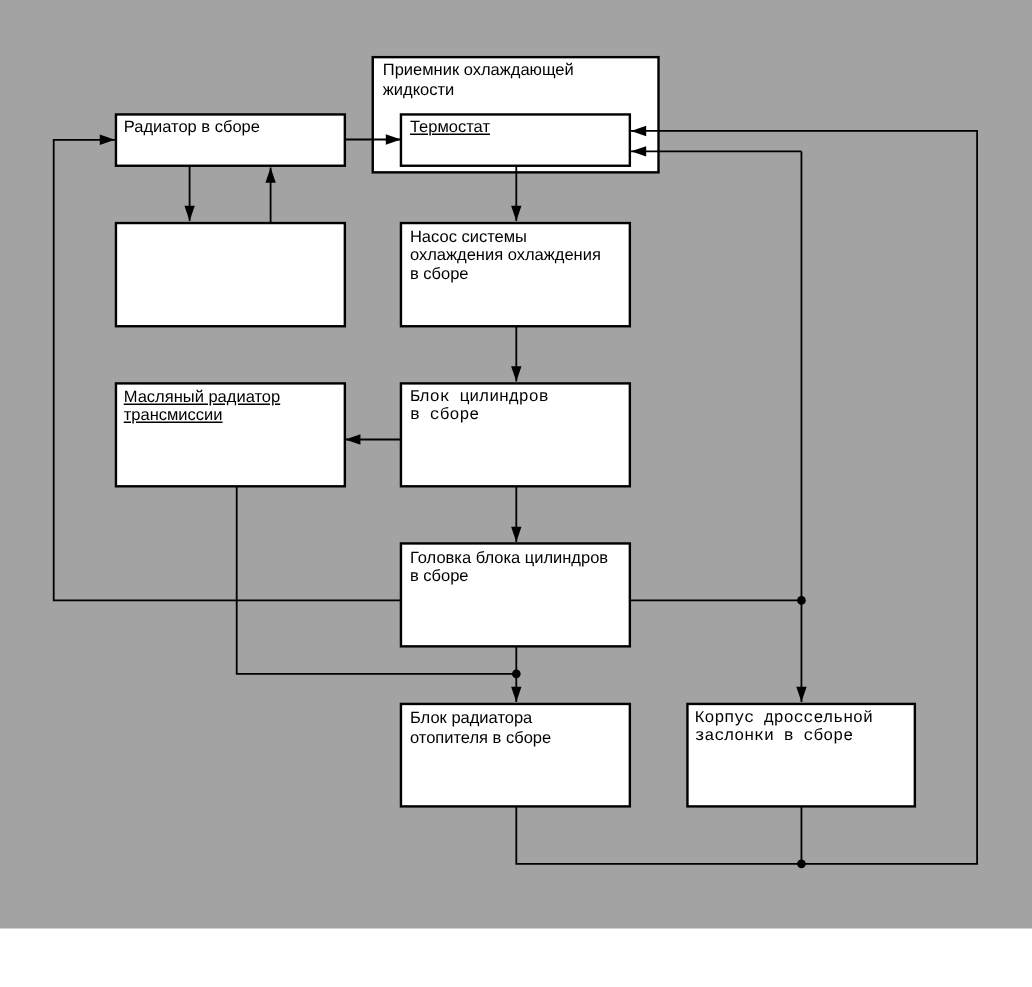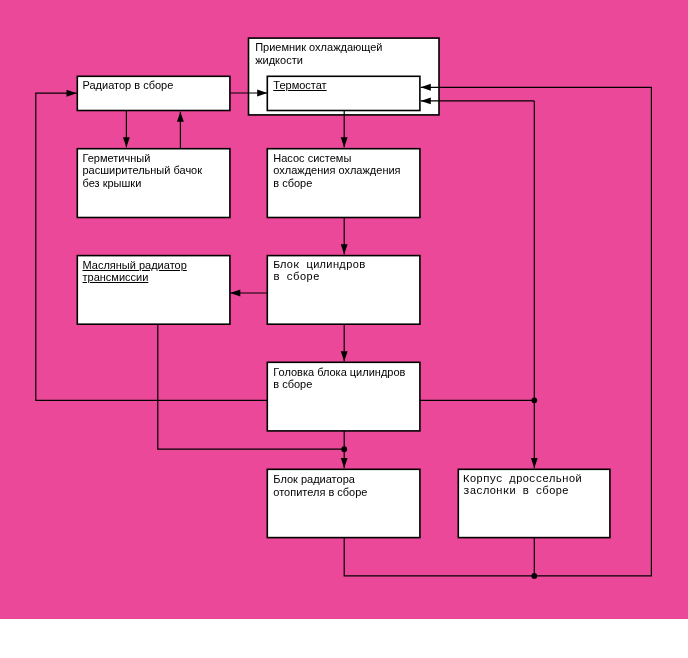--- a/index.html
+++ b/index.html
@@ -1,19 +1,19 @@
 <!DOCTYPE html>
 <html><head>
 <meta charset="utf-8">
 <title>Cooling system diagram</title>
 <style>
   html,body{margin:0;padding:0;background:#ffffff;}
   body{width:688px;height:658px;overflow:hidden;
        font-family:"Liberation Sans",sans-serif;}
-  #canvas{position:relative;width:688px;height:619px;background:#ec4899;-webkit-font-smoothing:antialiased;}
+  #canvas{position:relative;width:688px;height:619px;background:#a3a3a3;-webkit-font-smoothing:antialiased;}
   svg.layer{position:absolute;left:0;top:0;width:688px;height:658px;overflow:visible;}
   svg.boxes{z-index:1;}
   svg.wires{z-index:3;pointer-events:none;}
   .txtlayer{position:absolute;left:0;top:0;width:688px;height:658px;z-index:4;}
   .lbl{position:absolute;font-size:11px;line-height:12.5px;color:#000;transform:translateZ(0);
        white-space:pre-line;letter-spacing:0;}
 </style>
 </head>
 <body>
 
@@ -62,23 +62,20 @@
       <circle cx="344.2" cy="449.2" r="2.9"></circle>
       <circle cx="534.3" cy="575.9" r="2.9"></circle>
     </g>
   </svg>
 
   <div class="txtlayer">
     <span class="lbl" style="left:255.2px;top:41.15px;">Приемник охлаждающей
 жидкости</span>
     <span class="lbl" style="left:82.5px;top:79.1px;">Радиатор в сборе</span>
     <span class="lbl" style="left:273.3px;top:78.85px;text-decoration:underline;">Термостат</span>
-    <span class="lbl" style="left:82.5px;top:151.7px;">Герметичный
-расширительный бачок
-без крышки</span>
     <span class="lbl" style="left:273.3px;top:151.9px;">Насос системы
 охлаждения охлаждения
 в сборе</span>
     <span class="lbl" style="left:82.5px;top:258.52px;text-decoration:underline;">Масляный радиатор
 трансмиссии</span>
     <span class="lbl" style="left:273.3px;top:258.6px;font-family:Liberation Mono, monospace;">Блок цилиндров
 в сборе</span>
     <span class="lbl" style="left:273.3px;top:365.76px;">Головка блока цилиндров
 в сборе</span>
     <span class="lbl" style="left:273.3px;top:473.1px;">Блок радиатора

